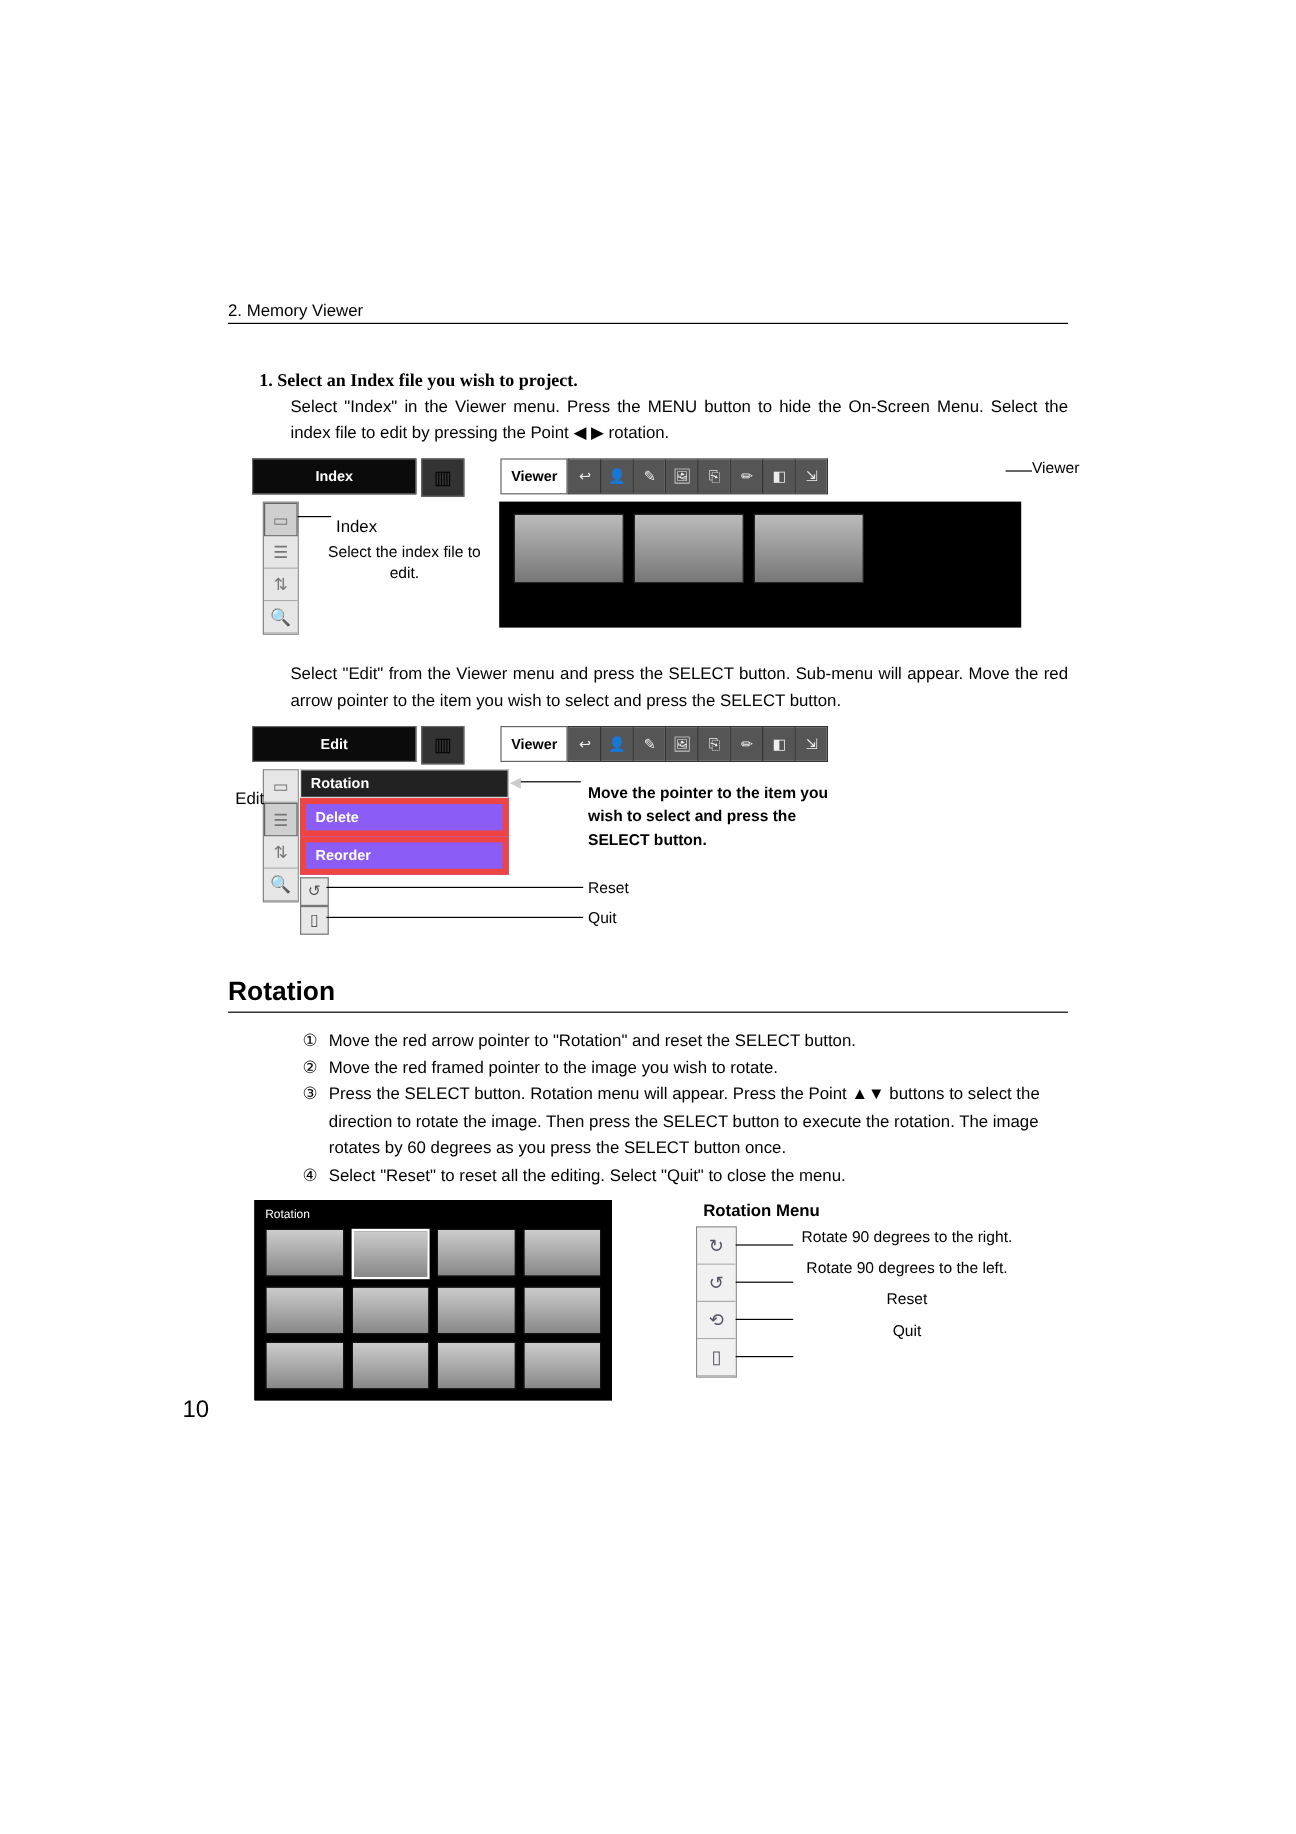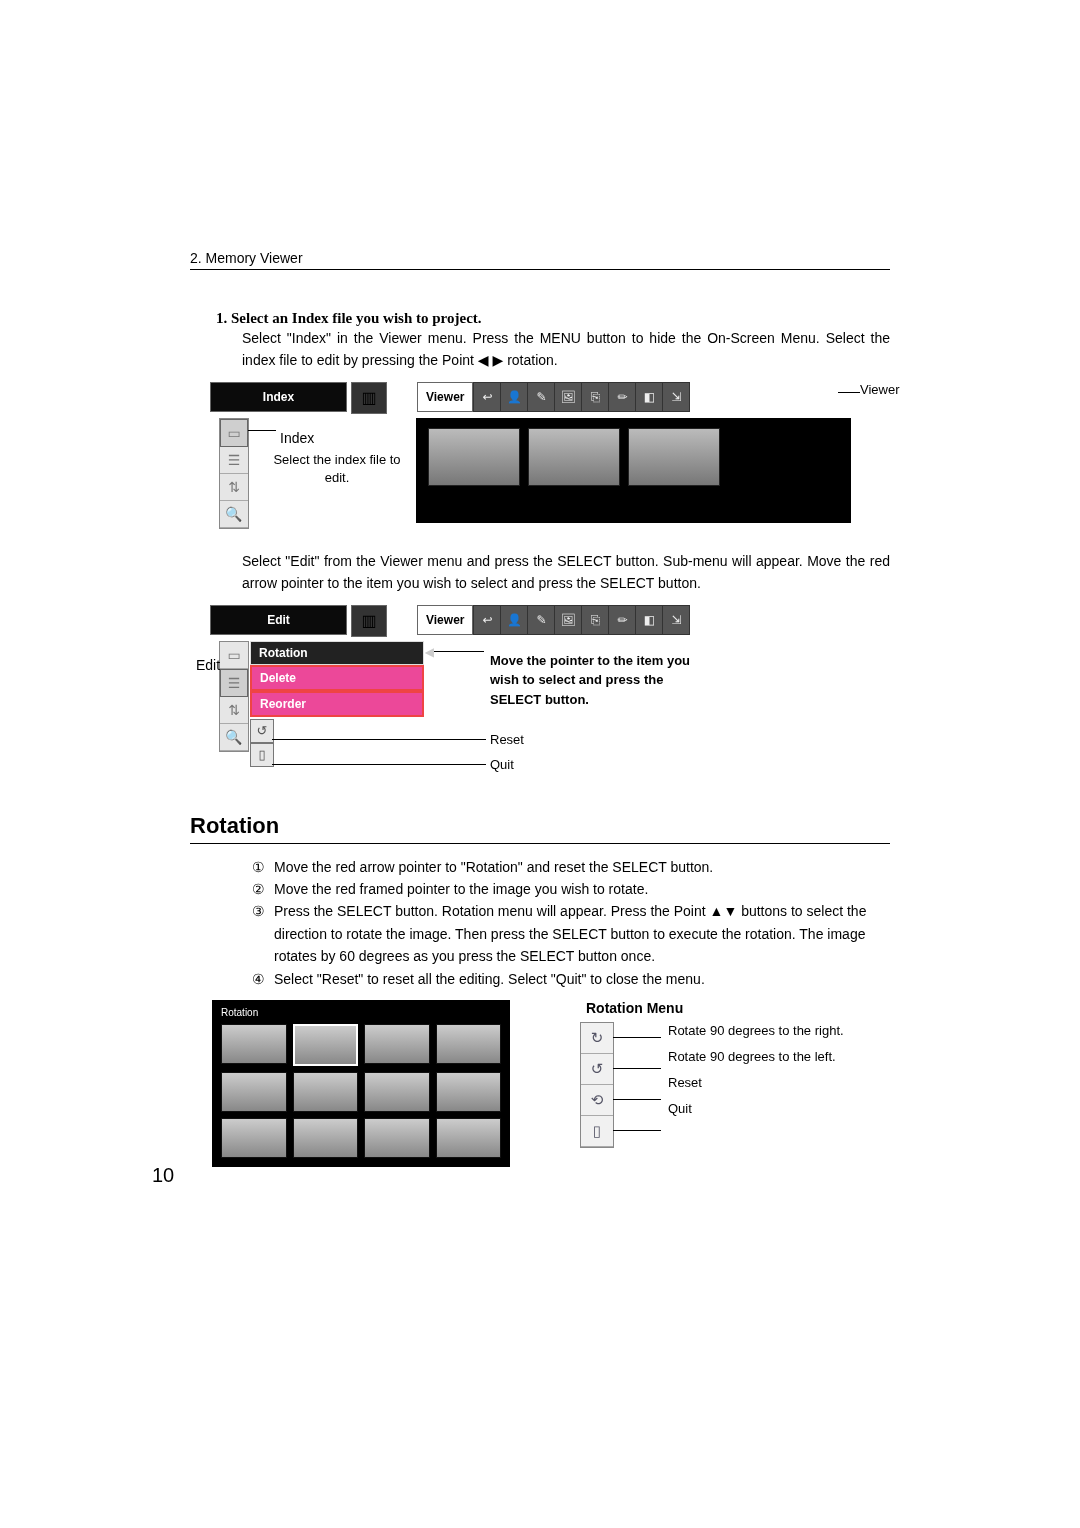--- a/index.html
+++ b/index.html
@@ -143,26 +143,26 @@
     margin: 10px 0 8px 20px;
     position: relative;
     height: 200px;
   }
   .submenu {
     position: absolute;
     left: 40px; top: 36px;
     width: 180px;
   }
   .submenu-item {
-    background: #ec4899;
+    background: #8b5cf6;
     color: #fff;
     font-size: 12px;
     font-weight: bold;
     padding: 4px 8px;
-    border: 2px solid #ef4444;
+    border: 5px solid #ef4444;
     margin-right: 6px;
   }
   .submenu-item.sel {
     background: #222;
     border: 1px solid #ddd;
   }
   .submenu-tail {
     display: flex;
     flex-direction: column;
     gap: 0;
@@ -250,20 +250,21 @@
     height: 30px;
     border-bottom: 1px solid #aaa;
     display:flex;align-items:center;justify-content:center;
     color:#556; font-size:15px;
     background:#f1f1f1;
   }
   .rot-menu-labels {
     margin-left: 54px;
     font-size: 13px;
     line-height: 1.4;
+    text-align: center;
   }
   .rot-menu-labels .blk { margin-bottom: 8px; }
   .rot-menu-title {
     font-size: 14px;
     font-weight: bold;
     margin-left: 6px;
     margin-bottom: 6px;
   }
   .pagenum {
     position: absolute;

